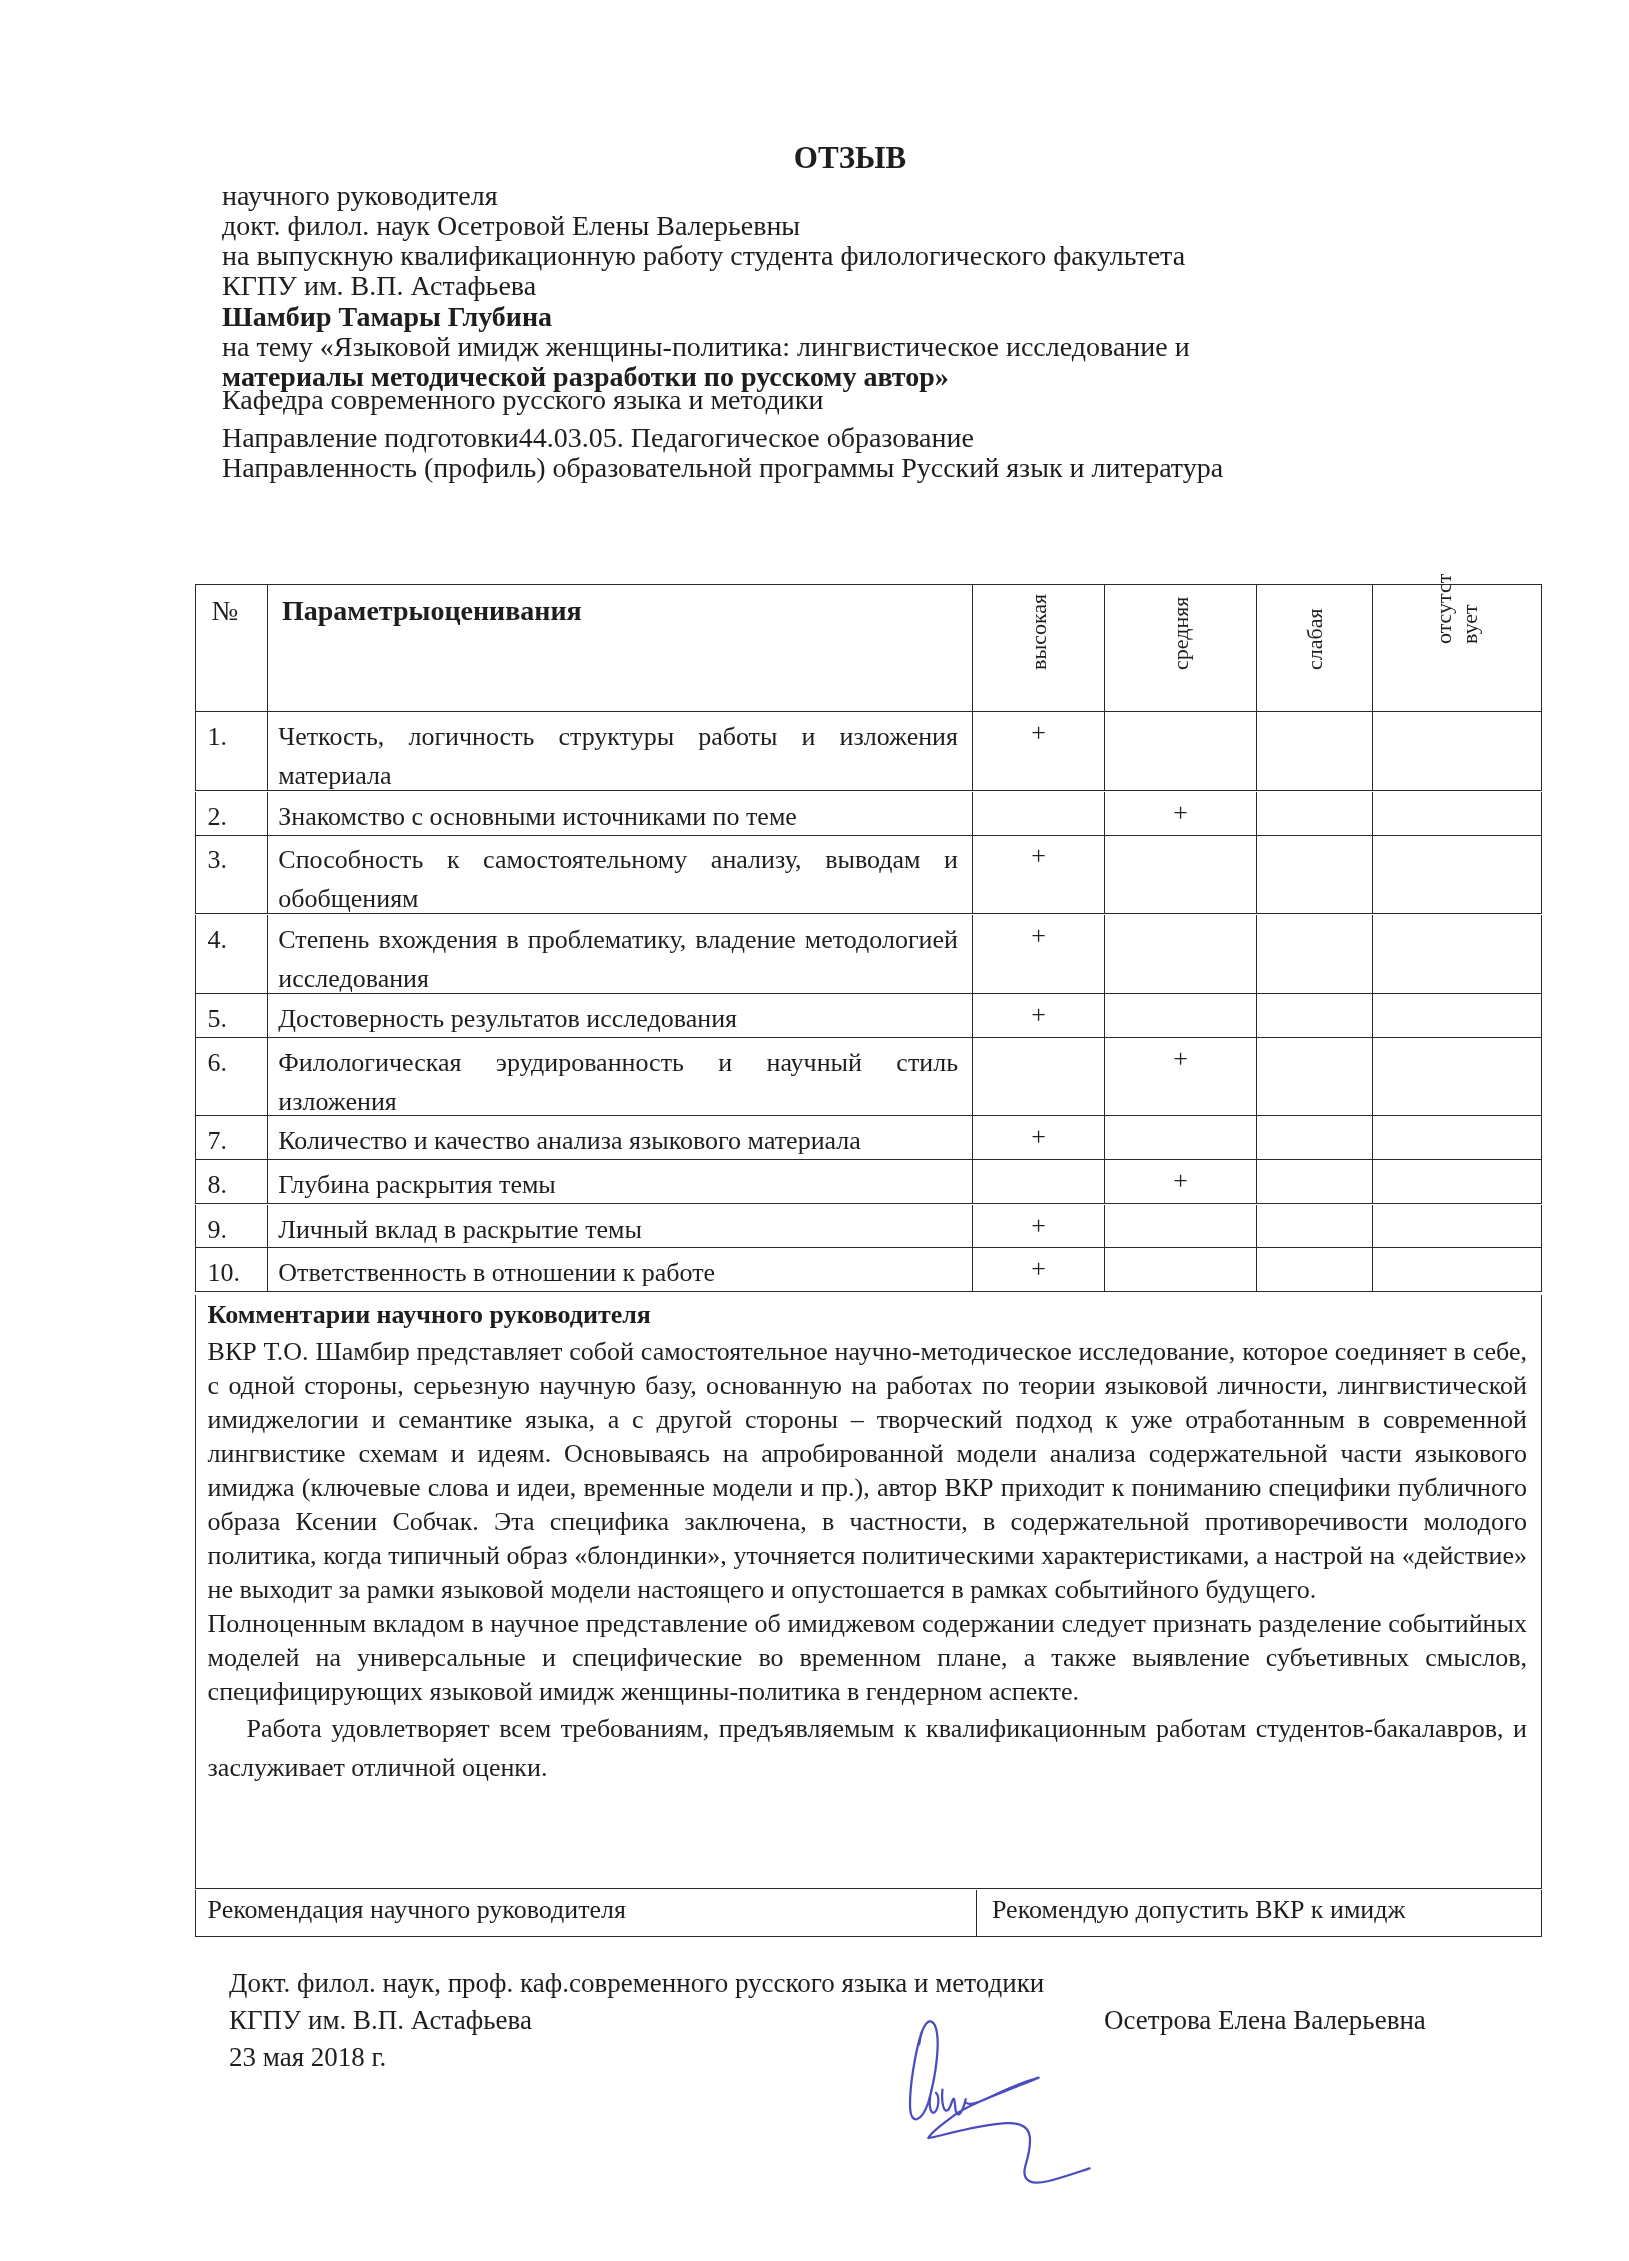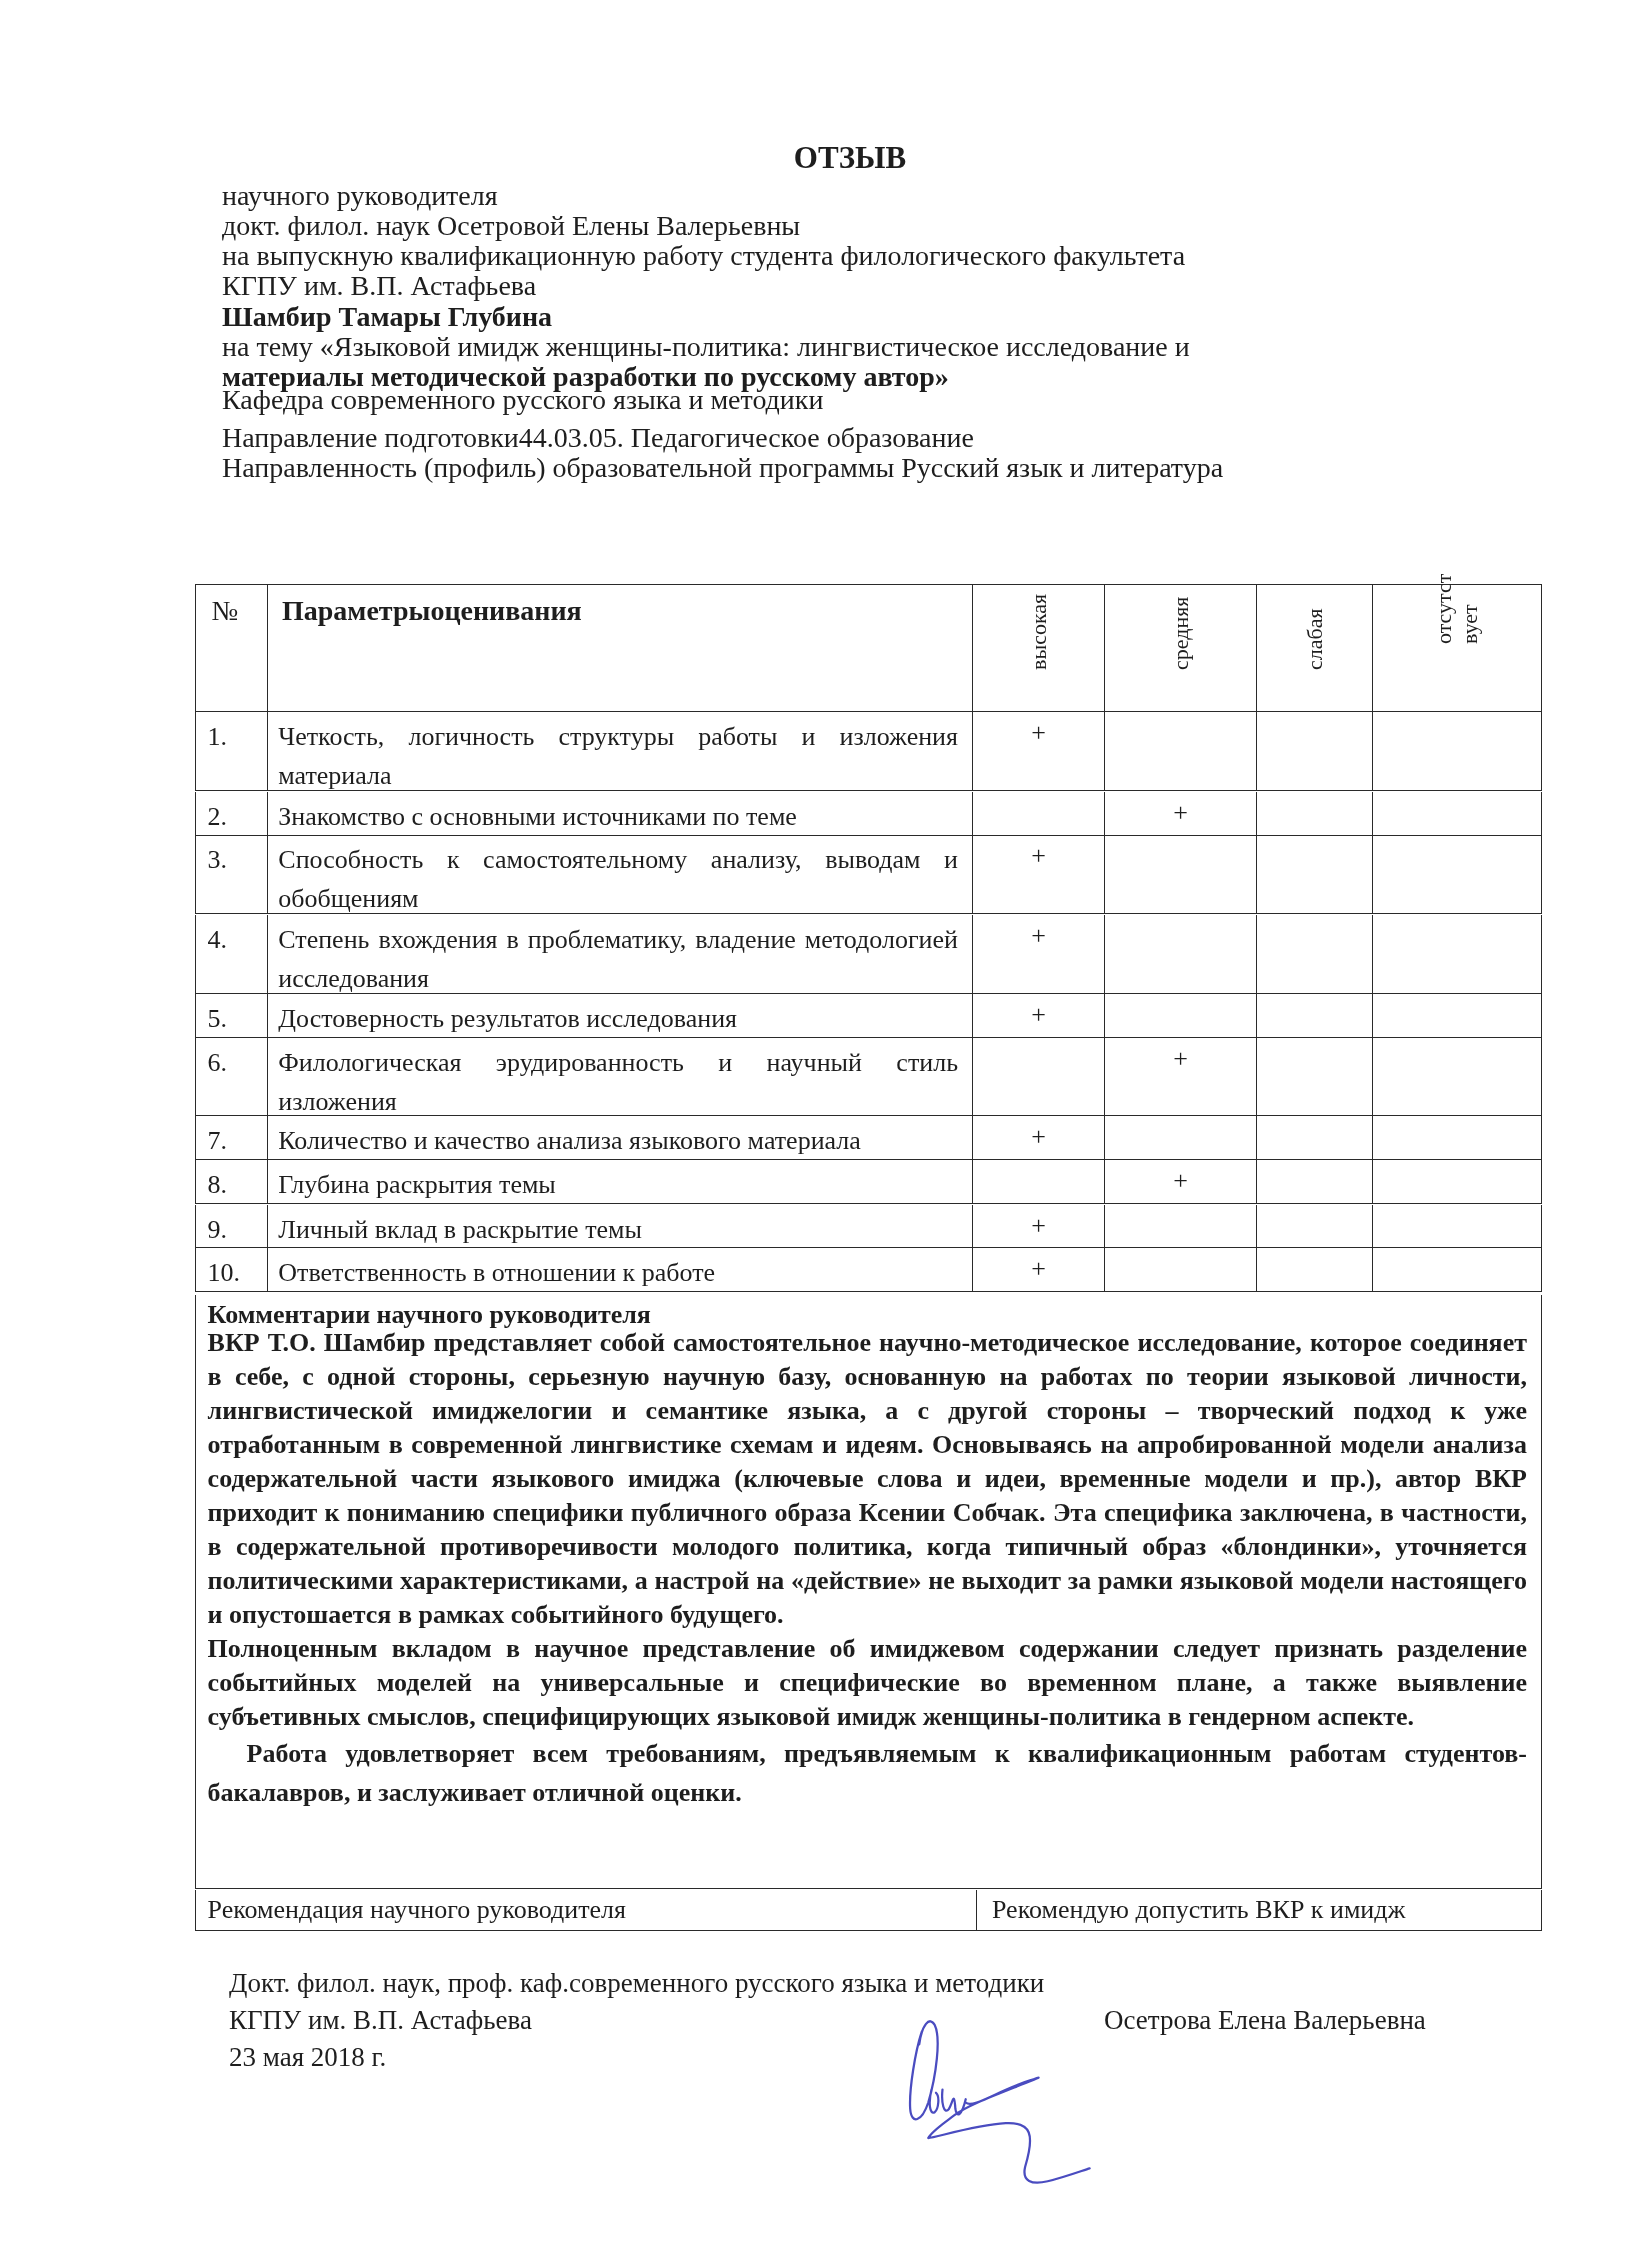--- a/index.html
+++ b/index.html
@@ -25,25 +25,25 @@
   .numtxt { position: absolute; left: 11.6px; top: 5.2px; font-size: 26px; line-height: 39px; }
   .partxt { position: absolute; left: 10.3px; right: 14px; top: 5.2px; font-size: 26px; line-height: 39px; text-align: justify; text-align-last: left; white-space: normal; }
   .plus { position: absolute; left: 0; right: 0; top: 5.2px; text-align: center; font-size: 26px; line-height: 32px; }
   .hdr-num { position: absolute; left: 15.5px; top: 10.3px; font-size: 28px; }
   .hdr-par { position: absolute; left: 14px; top: 10.3px; font-size: 28px; font-weight: bold; }
   .vlab { position: absolute; bottom: 15.5px; left: 50%; transform-origin: 0 0; transform: rotate(-90deg); font-size: 22px; line-height: 26px; white-space: nowrap; }
   .vlab2 { white-space: normal; width: 103px; }
 
   .comments { position: absolute; left: 195px; top: 1295px; width: 1347px; height: 594px; border-left: 1.9px solid #2a2a2a; border-right: 1.9px solid #2a2a2a; border-bottom: 1.9px solid #2a2a2a; box-sizing: border-box; }
   .c-head { position: absolute; left: 11.6px; top: 3.9px; font-size: 26px; font-weight: bold; line-height: 32px; }
-  .c-body { position: absolute; left: 11.6px; right: 14px; top: 31px; font-size: 26px; line-height: 34px; text-align: justify; white-space: normal; font-weight: bold; }
+  .c-body { position: absolute; left: 11.6px; right: 14px; top: 40px; font-size: 26px; line-height: 34px; text-align: justify; white-space: normal; }
   .c-body p { margin: 0; }
   .c-body p.indent { text-indent: 39px; line-height: 39px; }
 
-  .rec { position: absolute; left: 195px; top: 1890px; width: 1347px; height: 41px; border: 1.9px solid #2a2a2a; border-top: none; box-sizing: border-box; }
+  .rec { position: absolute; left: 195px; top: 1890px; width: 1347px; height: 47px; border: 1.9px solid #2a2a2a; border-top: none; box-sizing: border-box; }
   .rec-l { position: absolute; left: 11.6px; top: 3.9px; font-size: 26px; line-height: 32px; }
   .rec-div { position: absolute; left: 780px; top: 0; bottom: 0; border-left: 1.3px solid #2a2a2a; }
   .rec-r { position: absolute; left: 796px; top: 3.9px; font-size: 26px; line-height: 32px; }
 
   .sig { font-size: 27px; line-height: 32px; }
   .signature { position: absolute; left: 896px; top: 2012px; width: 213px; height: 181px; }
 </style>
 </head>
 <body>
 

